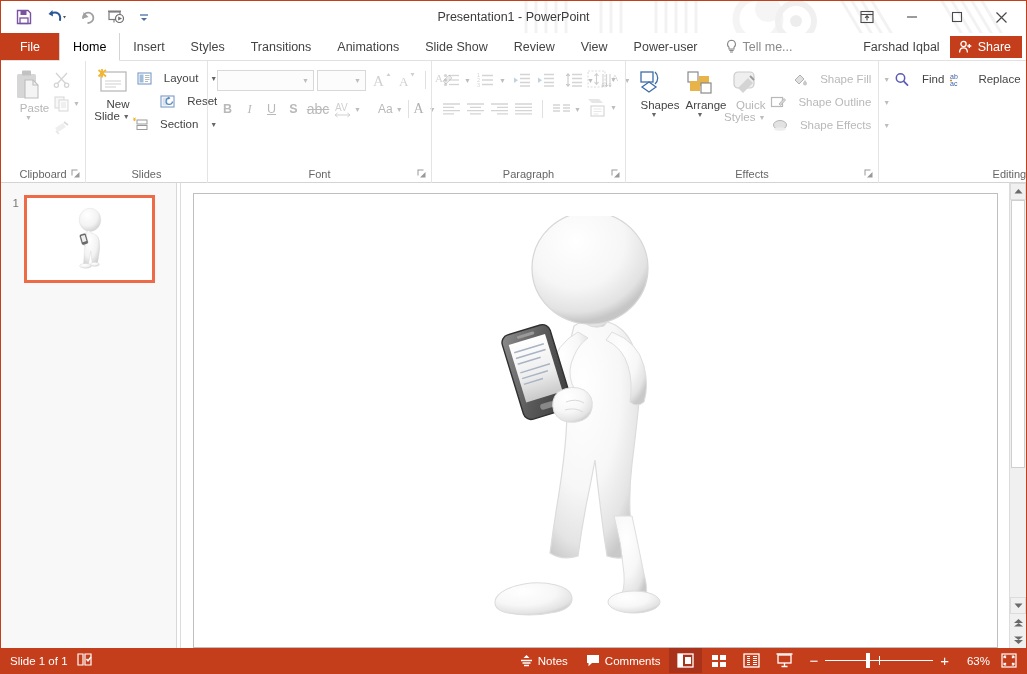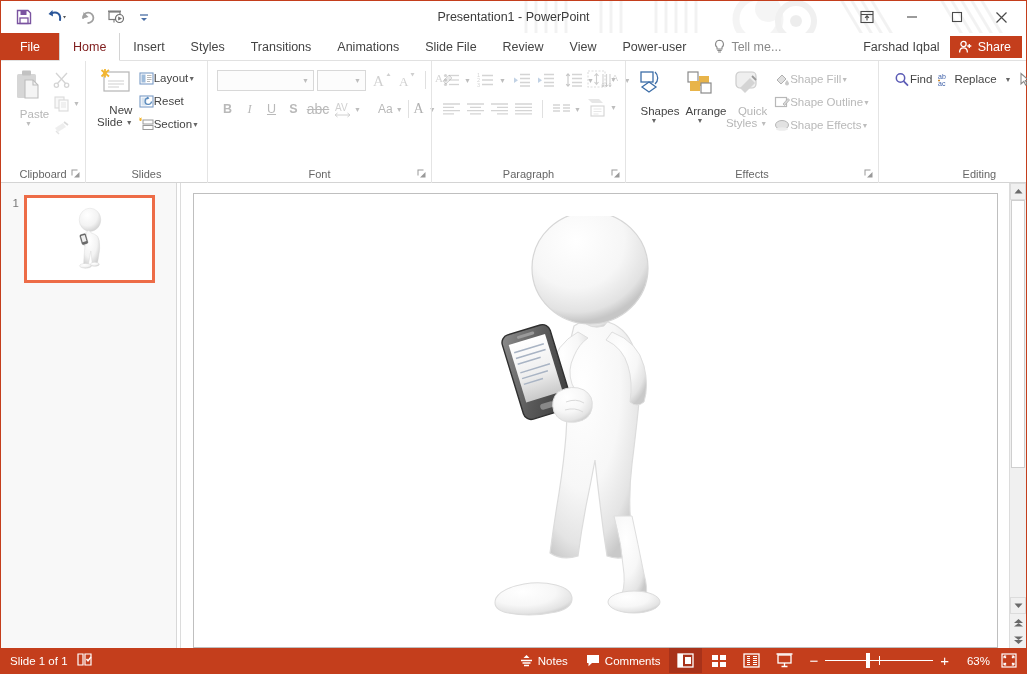--- a/index.html
+++ b/index.html
@@ -60,21 +60,21 @@
   .tab-file {
     background: #c43e1c; color: #fff;
     width: 58px; display: flex; align-items: center; justify-content: center;
     font-size: 12.5px;
   }
   .tab {
     padding: 0 13px; display: flex; align-items: center;
     font-size: 12.5px; color: #444; white-space: nowrap;
   }
   .tab.active {
-    color: #7f1d1d;
+    color: #000000;
     background: #fff;
     border-left: 1px solid #d4d4d4;
     border-right: 1px solid #d4d4d4;
     border-bottom: 1px solid #fff;
     margin-bottom: -1px;
   }
   .tellme {
     display: flex; align-items: center; gap: 5px;
     padding: 0 10px 0 14px; font-size: 12.5px; color: #8a8a8a;
   }
@@ -105,25 +105,26 @@
     position: relative; white-space: nowrap;
   }
   .dlg-launcher { position: absolute; right: 5px; bottom: 3px; }
 
   .bigbtn {
     display: flex; flex-direction: column; align-items: center;
     justify-content: flex-start; width: 50px; padding-top: 2px;
     font-size: 11.5px; color: #444; line-height: 12px; text-align: center;
   }
   .bigbtn.dis { color: #b6b6b6; }
-  .bigbtn .lbl { margin-top: 6px; padding-left: 12px; }
+  .bigbtn .lbl { margin-top: 0; padding-left: 12px; }
   .smallbtn {
-    display: flex; align-items: center; gap: 0;
+    display: flex; align-items: center; gap: 12px;
     font-size: 11.5px; color: #444; height: 22px; padding: 0 3px;
     white-space: nowrap;
+    justify-content: flex-end;
   }
   .smallbtn.dis { color: #b9b9b9; }
   .caret { font-size: 7px; color: #666; line-height: 1; }
   .caret.dis { color: #bdbdbd; }
 
   .iconbtn {
     width: 23px; height: 22px; display: flex;
     align-items: center; justify-content: center;
   }
   .iconbtn.dis svg { opacity: .42; }
@@ -300,21 +301,21 @@
     </div>
   </div>
 
   <div class="tabstrip">
     <div class="tab-file">File</div>
     <div class="tab active">Home</div>
     <div class="tab">Insert</div>
     <div class="tab">Styles</div>
     <div class="tab">Transitions</div>
     <div class="tab">Animations</div>
-    <div class="tab">Slide File</div>
+    <div class="tab">Slide Show</div>
     <div class="tab">Review</div>
     <div class="tab">View</div>
     <div class="tab">Power-user</div>
     <div class="tellme">
       <svg width="13" height="15" viewBox="0 0 13 15">
         <path d="M6.5 1.2 A4 4 0 0 1 9 8.3 V10 H4 V8.3 A4 4 0 0 1 6.5 1.2 Z" fill="none" stroke="#8a8a8a" stroke-width="1.1"></path>
         <path d="M4.3 11.4 H8.7 M5 13 H8" stroke="#8a8a8a" stroke-width="1.1"></path>
       </svg>
       <span>Tell me...</span>
     </div>

